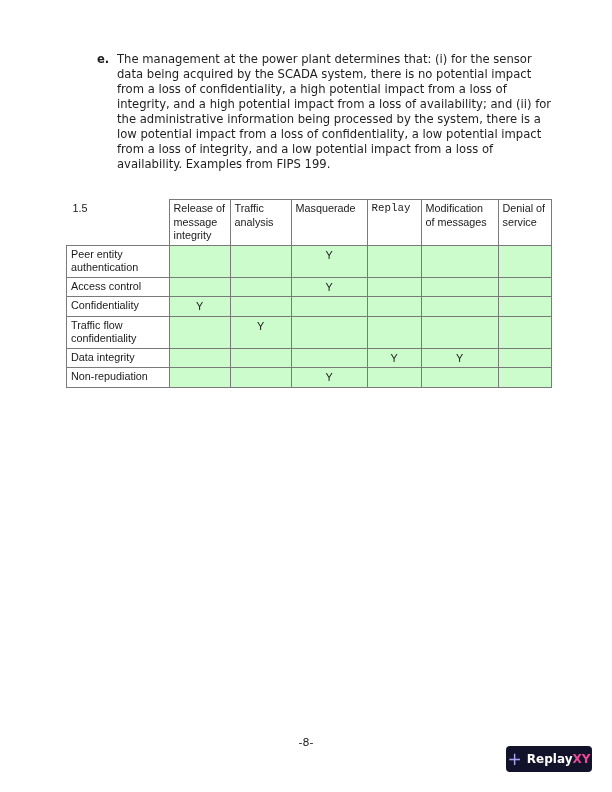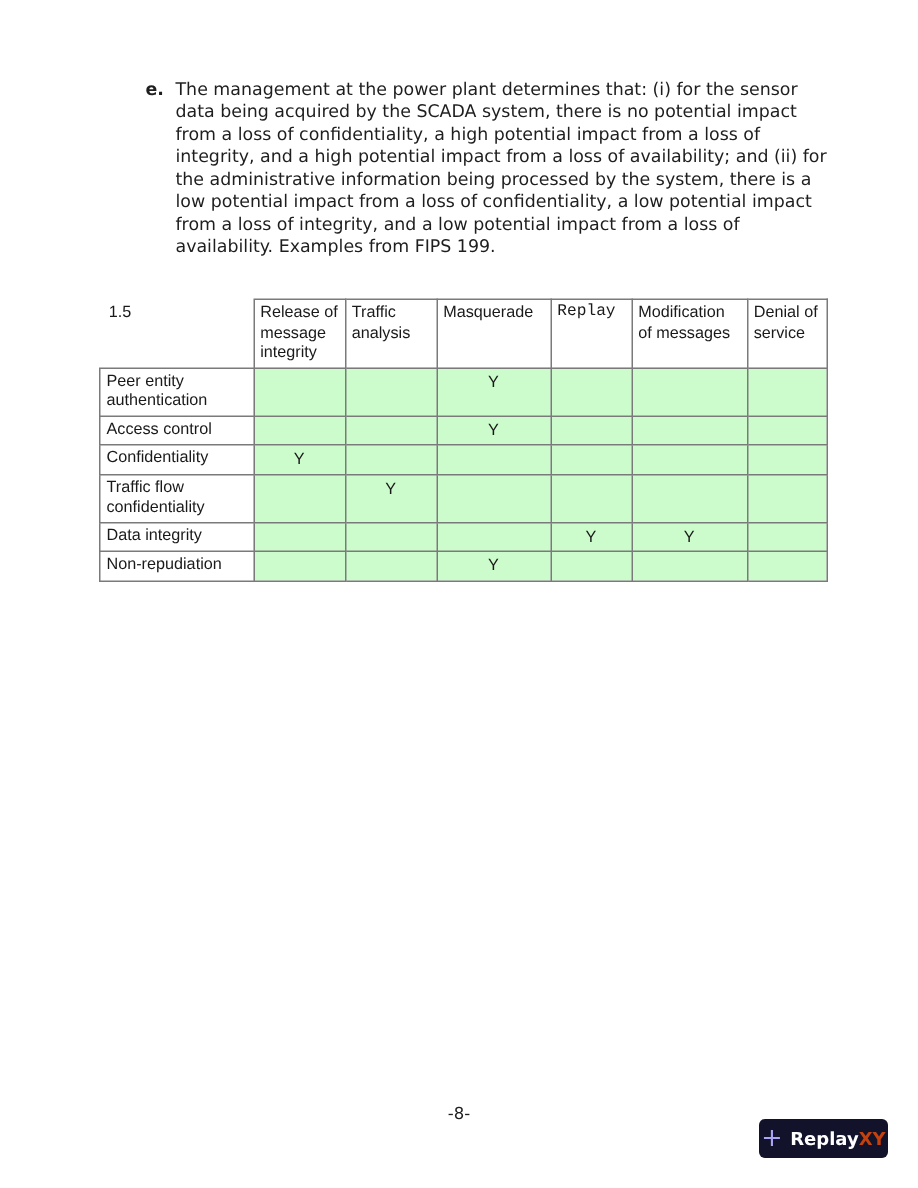--- a/index.html
+++ b/index.html
@@ -31,21 +31,21 @@
     position: absolute; left: 0; width: 612px; top: 736px; text-align: center;
     font-family: "DejaVu Sans", sans-serif; font-size: 11px; color: #1e1e1e;
   }
   .badge {
     position: absolute; left: 506px; top: 746px; width: 86px; height: 26px;
     background: #12132a; border-radius: 4px; display: flex; align-items: center;
     justify-content: center; font-family: "DejaVu Sans", sans-serif; font-weight: bold;
     font-size: 12px; color: #ffffff;
   }
   .badge .plus { color: #a9a4f5; font-size: 17px; font-weight: normal; margin-right: 5px; line-height: 1; }
-  .badge .xy { color: #c2410c; }
+  .badge .xy { color: #ec4899; }
 </style>
 </head>
 <body>
 
 <div class="para">
   <span class="marker">e.</span>
   <span class="body">The management at the power plant determines that: (i) for the sensor data being acquired by the SCADA system, there is no potential impact from a loss of confidentiality, a high potential impact from a loss of integrity, and a high potential impact from a loss of availability; and (ii) for the administrative information being processed by the system, there is a low potential impact from a loss of confidentiality, a low potential impact from a loss of integrity, and a low potential impact from a loss of availability. Examples from FIPS 199.</span>
 </div>
 
 <table class="grid">

